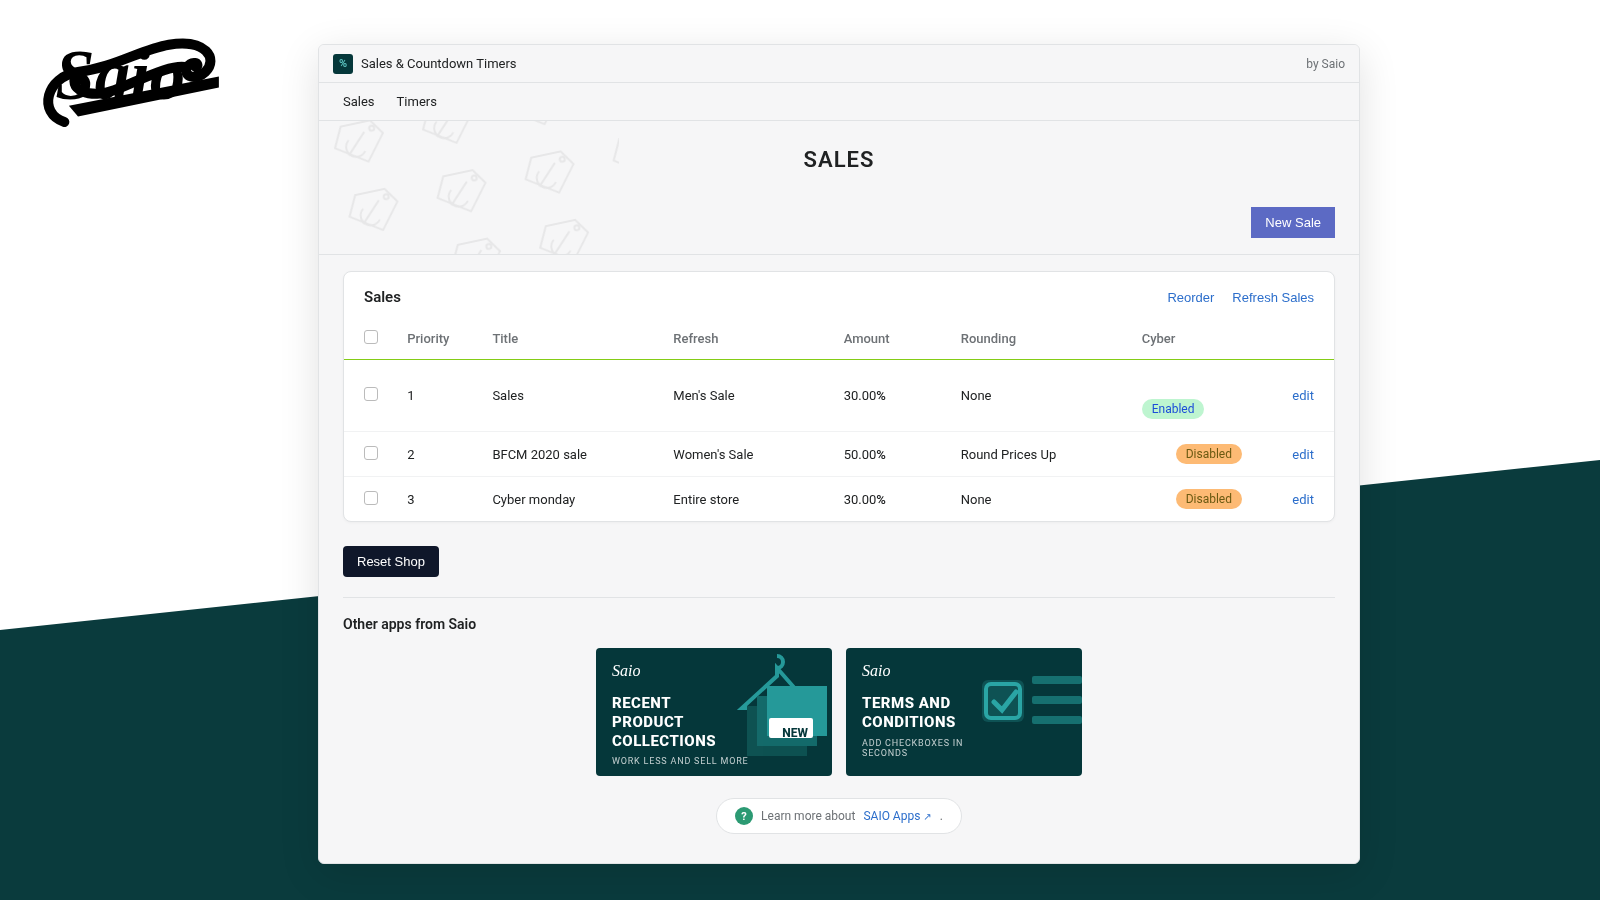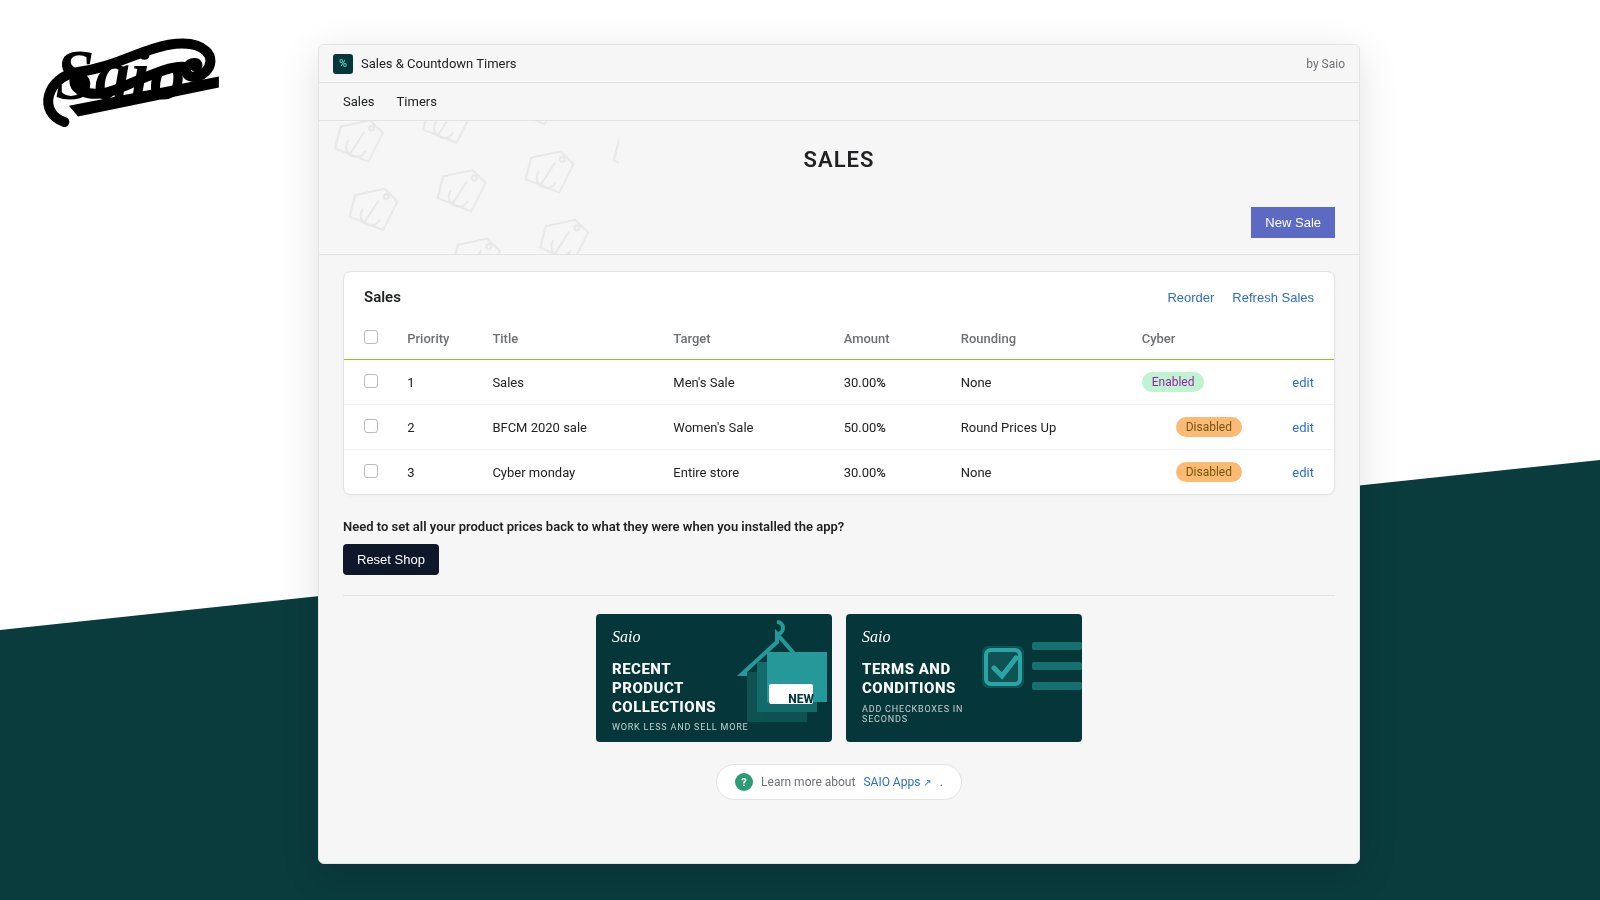--- a/index.html
+++ b/index.html
@@ -160,21 +160,21 @@
   cursor: pointer;
   background: #fff;
 }
 .pct-b { font-weight: 600; }
 .badge {
   display: inline-block;
   padding: 3px 10px;
   border-radius: 12px;
   font-size: 12px;
 }
-.badge-enabled { background: #bef5d0; color: #a21caf; }
+.badge-enabled { background: #bef5d0; color: #1d4ed8; margin-top: 27px; }
 .badge-disabled { background: #fdba74; color: #6b5a12; margin-left: 34px; }
 .edit-link { color: #2c6ecb; cursor: pointer; font-size: 13px; }
 
 .reset-block { padding: 6px 0 20px; border-bottom: 1px solid #e1e3e5; }
 .reset-block p { font-size: 13px; font-weight: 600; color: #202223; margin-bottom: 10px; }
 .reset-btn {
   background: #0f172a;
   color: #fff;
   border: none;
   border-radius: 4px;
@@ -280,21 +280,21 @@
         <div class="spacer"></div>
         <button class="link-btn">Reorder</button>
         <button class="link-btn">Refresh Sales</button>
       </div>
       <table>
         <thead>
           <tr>
             <th class="col-check"><input type="checkbox" class="cb" style=""></th>
             <th class="col-priority">Priority</th>
             <th class="col-title">Title</th>
-            <th class="col-target">Target</th>
+            <th class="col-target">Refresh</th>
             <th class="col-amount">Amount</th>
             <th class="col-rounding">Rounding</th>
             <th class="col-status">Cyber</th>
             <th class="col-edit"></th>
           </tr>
         </thead>
         <tbody id="sales-tbody">
             <tr>
               <td class="col-check"><input type="checkbox" class="cb" style=""></td>
               <td class="col-priority">1</td>
@@ -323,37 +323,37 @@
               <td class="col-amount">30.00<span class="pct-b">%</span></td>
               <td class="col-rounding">None</td>
               <td class="col-status"><span class="badge badge-disabled">Disabled</span></td>
               <td class="col-edit"><span class="edit-link">edit</span></td>
             </tr>
           </tbody>
       </table>
     </div>
 
     <div class="reset-block">
-      <p>Need to set all your product prices back to what they were when you installed the app?</p>
       <button class="reset-btn">Reset Shop</button>
     </div>
 
     <div class="other-apps">
+      <h4>Other apps from Saio</h4>
       <div class="promo-row">
         <div class="promo">
           <svg class="decor1" width="110" height="128">
             <g fill="#1a6e6e" opacity="0.9">
               <path d="M55,8 a6,6 0 1,1 0,12 M55,20 L55,28 L20,60 L90,60 Z" stroke="#2aa5a5" stroke-width="4" fill="none"></path>
               <rect x="25" y="58" width="60" height="50" fill="#0f5555"></rect>
               <rect x="35" y="48" width="60" height="50" fill="#167070"></rect>
               <rect x="45" y="38" width="60" height="50" fill="#2aa5a5"></rect>
             </g>
             <rect x="47" y="70" width="44" height="20" rx="2" fill="#fff"></rect>
           </svg>
-          <div style="position:absolute; right:18px; top:78px; color:#05373a; font-weight:800; font-size:12px;">NEW</div>
+          <div style="position:absolute; right:24px; top:78px; color:#05373a; font-weight:800; font-size:12px;">NEW</div>
           <div class="saio-mini">Saio</div>
           <div class="ptitle" style="max-width:130px;">RECENT PRODUCT COLLECTIONS</div>
           <div class="psub">WORK LESS AND SELL MORE</div>
         </div>
         <div class="promo">
           <svg class="decor2" width="110" height="110">
             <g>
               <rect x="60" y="8" width="50" height="8" rx="2" fill="#167070"></rect>
               <rect x="60" y="28" width="50" height="8" rx="2" fill="#167070"></rect>
               <rect x="60" y="48" width="50" height="8" rx="2" fill="#167070"></rect>

